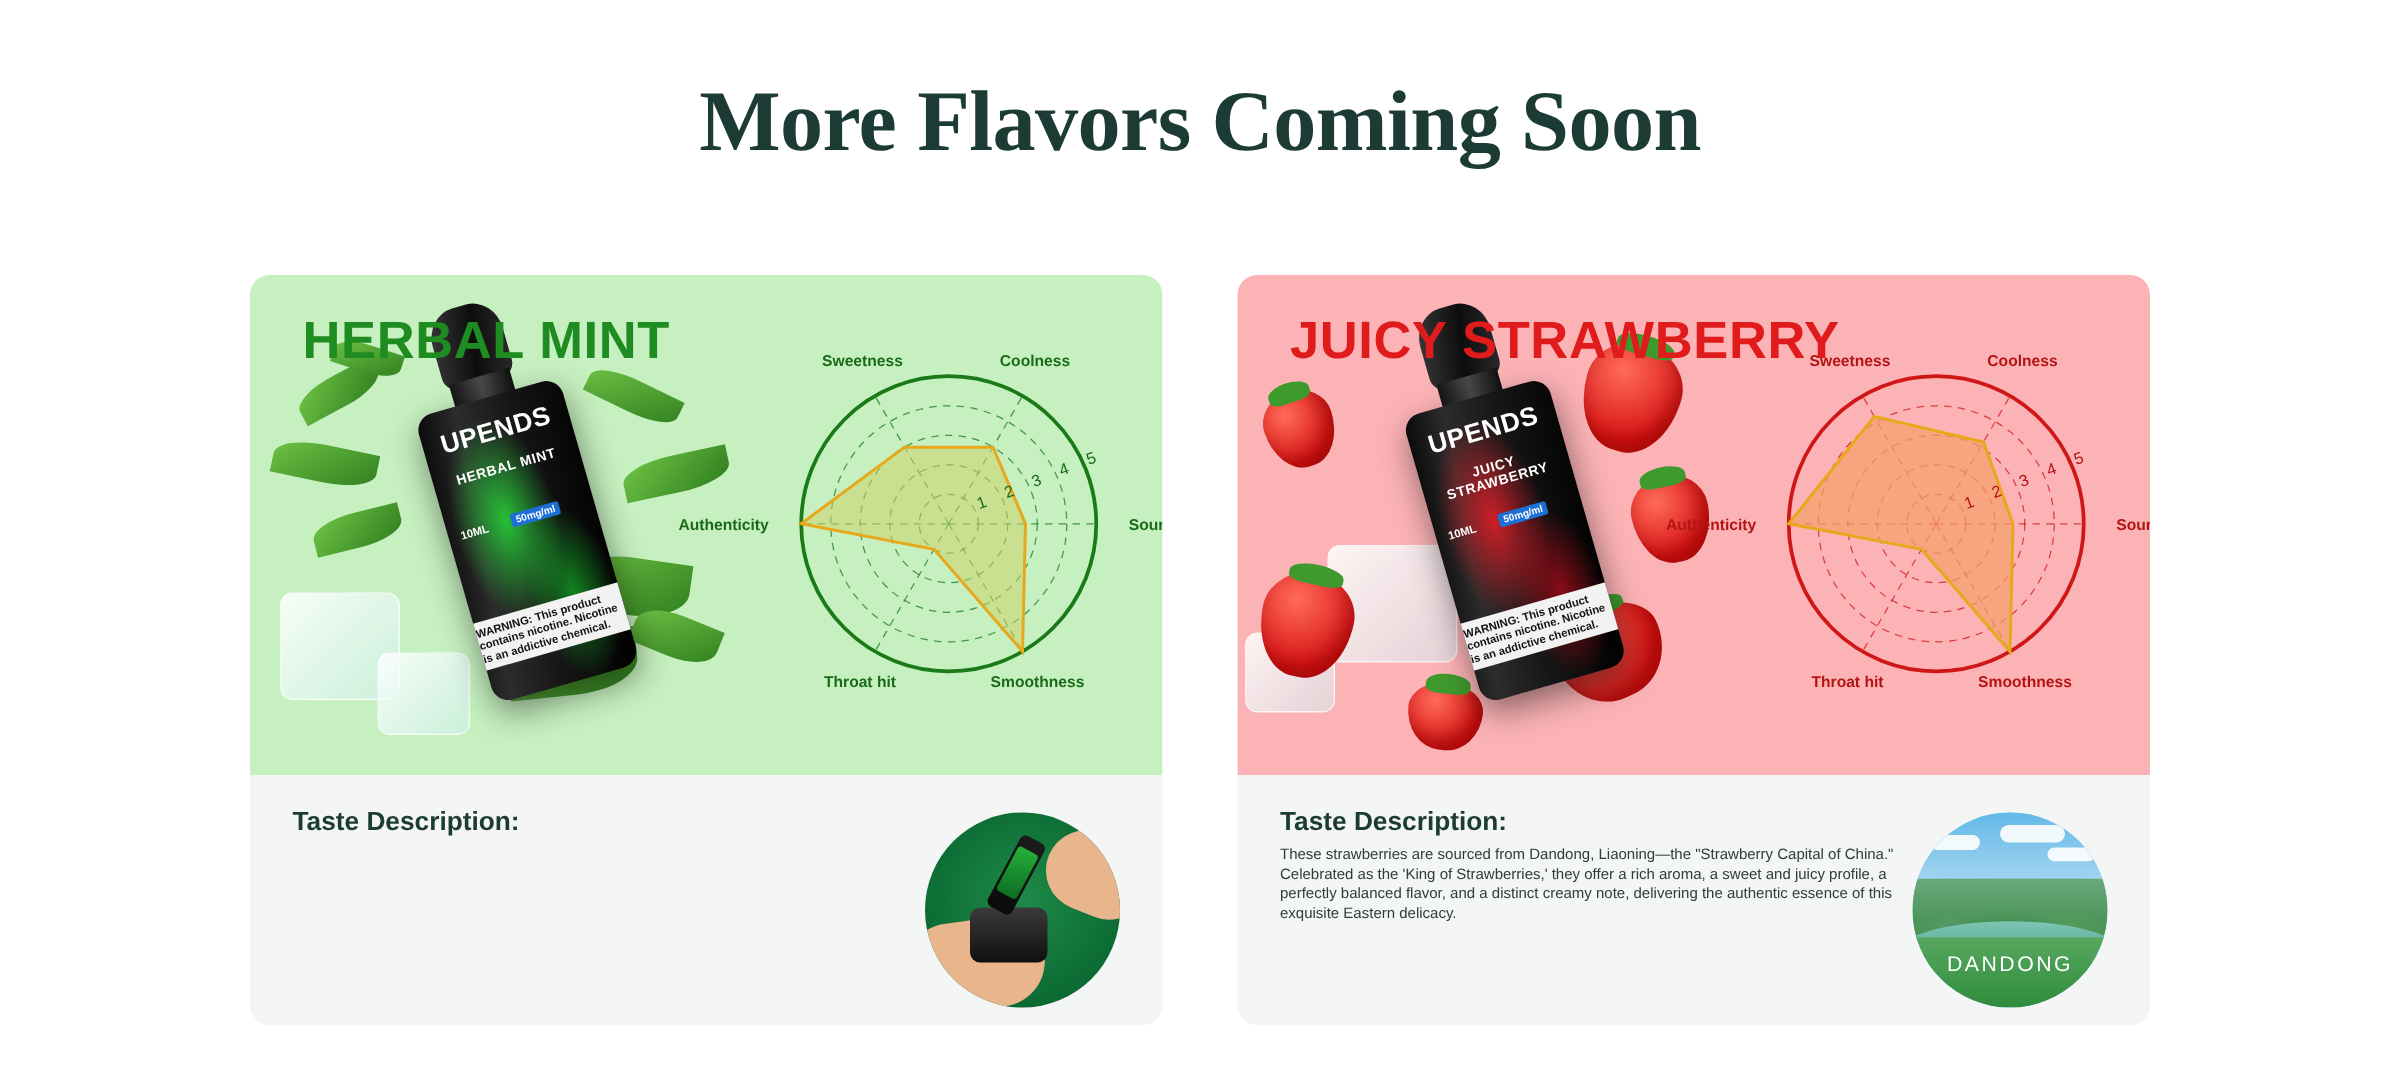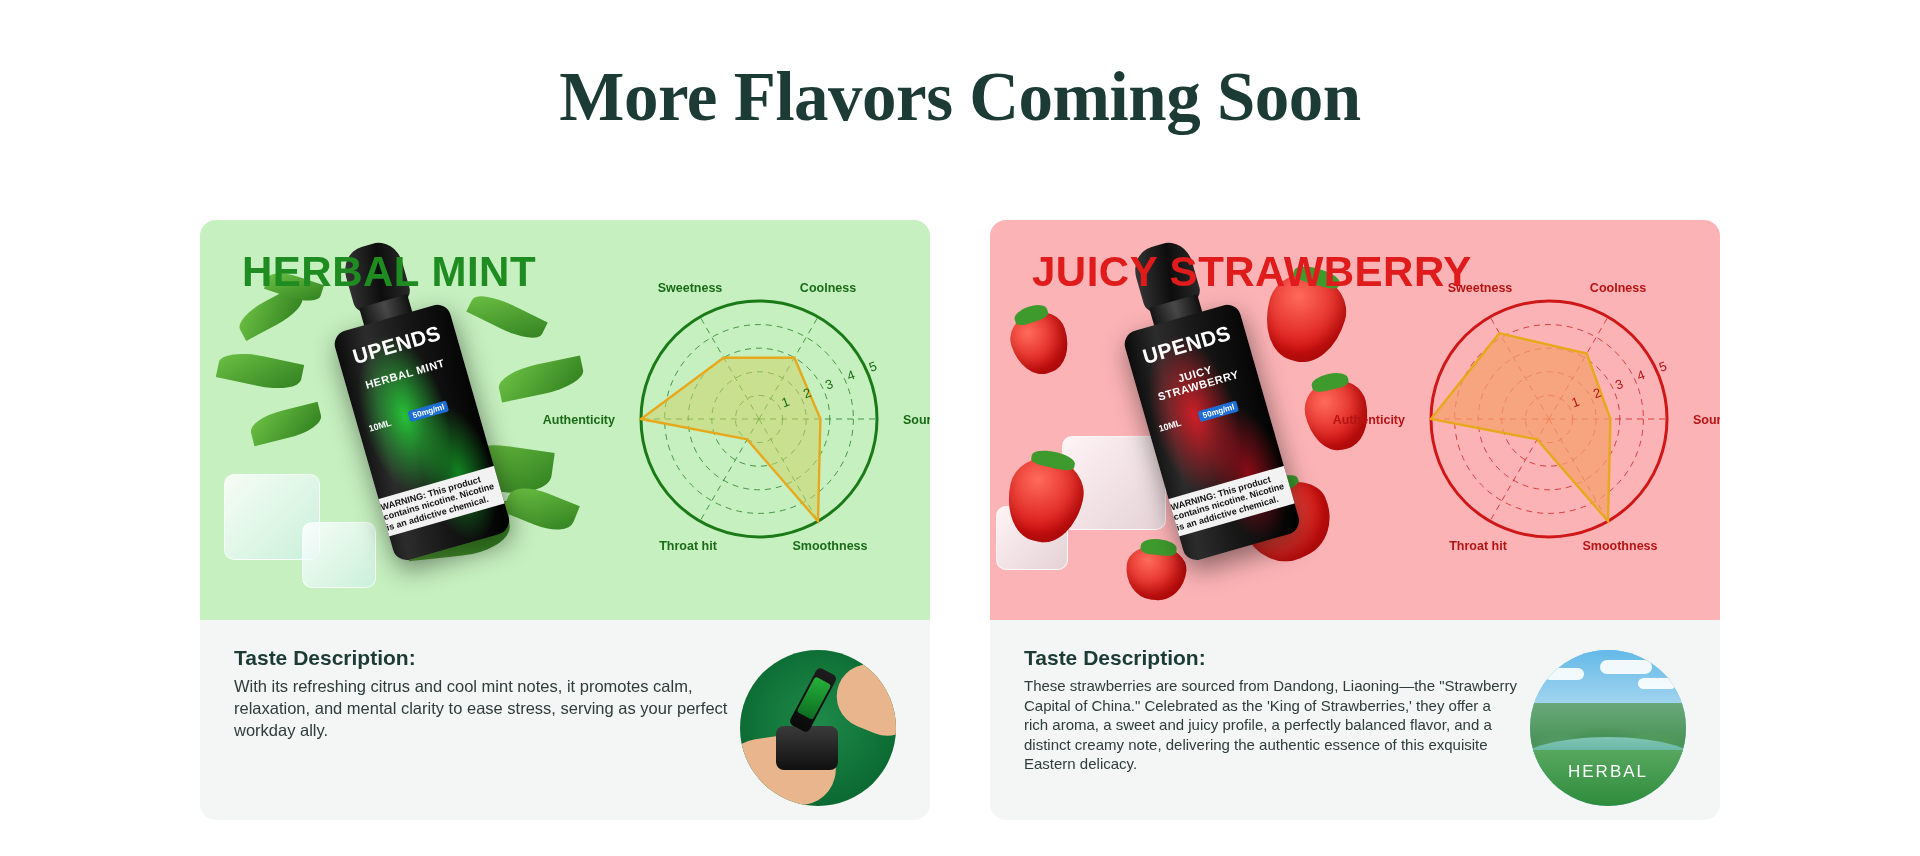--- a/index.html
+++ b/index.html
@@ -142,21 +142,21 @@
     position: relative; height: 200px; padding: 26px 34px 0 34px;
     display: flex; gap: 12px; justify-content: flex-end;
   }
   .info-text { flex: 1 1 auto; }
   .taste-head {
     font-size: 21px; font-weight: 700; color: #1b3b34; margin-bottom: 6px;
   }
   .taste-body {
     font-size: 16.5px; line-height: 1.32; color: #2e3c3a;
   }
-  .card-right .taste-body { font-size: 15px; line-height: 1.30; }
+  .card-right .taste-body { font-size: 12px; line-height: 1.30; }
 
   .thumb {
     flex: 0 0 auto; width: 156px; height: 156px; border-radius: 50%;
     overflow: hidden; position: relative; margin-top: 4px;
   }
   
   .thumb-mint { background: radial-gradient(circle at 50% 45%, #1e8a49, #0c6b33 70%, #075a2b); }
   .hand {
     position:absolute; background:#e8b58c; border-radius:40px;
   }
@@ -273,21 +273,20 @@
               <text x="94.00000000000003" y="295.58330249197707" fill="#1a6b18" class="rlabel" text-anchor="middle">Throat hit</text>
               <text x="21" y="169.99999999999997" fill="#1a6b18" class="rlabel" text-anchor="end">Authenticity</text>
             </g>
         </svg>
       </div>
     </div>
 
     <div class="info">
       <div class="info-text">
         <div class="taste-head">Taste Description:</div>
-        <div class="taste-body">With its refreshing citrus and cool mint notes, it promotes calm, relaxation, and mental clarity to ease stress, serving as your perfect workday ally.</div>
       </div>
       <div class="thumb thumb-mint">
         <div class="hand" style="left:-16px; top:86px; width:112px; height:72px; transform:rotate(-8deg);"></div>
         <div class="hand" style="left:96px; top:18px; width:84px; height:64px; transform:rotate(22deg);"></div>
         <div class="pod"></div>
         <div class="dropper">
           <div class="dropper-lbl"></div>
         </div>
         <div class="thumb-caption"></div>
       </div>
@@ -366,18 +365,18 @@
         <div class="taste-body">These strawberries are sourced from Dandong, Liaoning—the "Strawberry Capital of China." Celebrated as the 'King of Strawberries,' they offer a rich aroma, a sweet and juicy profile, a perfectly balanced flavor, and a distinct creamy note, delivering the authentic essence of this exquisite Eastern delicacy.</div>
       </div>
       <div class="thumb thumb-dandong">
         <div class="sky"></div>
         <div class="cloud" style="left:14px; top:18px; width:40px; height:12px;"></div>
         <div class="cloud" style="left:70px; top:10px; width:52px; height:14px;"></div>
         <div class="cloud" style="left:108px; top:28px; width:38px; height:11px;"></div>
         <div class="hills"></div>
         <div class="river"></div>
         <div class="fields"></div>
-        <div class="thumb-caption">HERBAL</div>
+        <div class="thumb-caption">DANDONG</div>
       </div>
     </div>
   </div>
 
 </div>
 
 </body></html>

